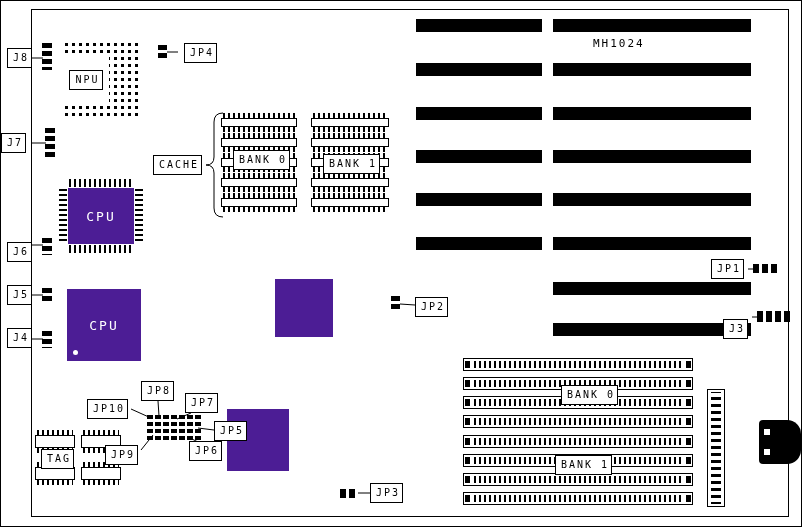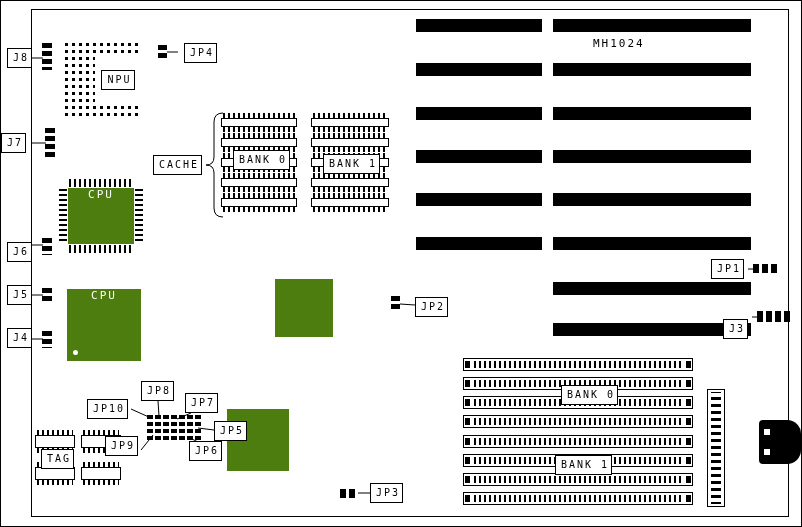--- a/index.html
+++ b/index.html
@@ -9,26 +9,26 @@
   .lines { position: absolute; left: 0; top: 0; z-index: 2; pointer-events: none; }
 
   .lbl { position: absolute; z-index: 3; background: #fff; border: 1px solid #000; border-radius: 0;
          font-size: 10px; line-height: 1; letter-spacing: 2px; padding: 4px 2px 4px 5px; white-space: nowrap; }
   .lbl.static { position: static; }
   .txt { position: absolute; font-size: 11px; letter-spacing: 2px; }
 
   .pins-v { position: absolute; width: 10px; background: repeating-linear-gradient(180deg,#000 0 5px,transparent 5px 8px); }
   .pins-h { position: absolute; height: 10px; background: repeating-linear-gradient(90deg,#000 0 6px,transparent 6px 9px); }
   .slot { position: absolute; height: 13px; background: #000; }
-  .black { position: absolute; background: #4d7c0f; display: flex; align-items: flex-start; justify-content: center;
-           color: #fff; font-size: 11px; letter-spacing: 2px; }
+  .black { position: absolute; background: #4c1d95; display: flex; align-items: center; justify-content: center;
+           color: #fff; font-size: 13px; letter-spacing: 2px; }
   .dot { position: absolute; width: 5px; height: 5px; border-radius: 50%; background: #fff; }
 
   .pga { position: absolute; background-image: radial-gradient(circle 1.7px at 3.5px 3.5px, #000 99%, transparent 100%);
-         background-size: 7px 7px; display: flex; align-items: center; justify-content: flex-end; }
+         background-size: 7px 7px; display: flex; align-items: center; justify-content: flex-start; }
   .pga-center { background: #fff; width: 46px; height: 46px; display: flex; align-items: center; justify-content: center; }
 
   .qfp { position: absolute; }
   .combh { position: absolute; background: repeating-linear-gradient(90deg,#000 0 2px,transparent 2px 5px); }
   .combv { position: absolute; background: repeating-linear-gradient(180deg,#000 0 2px,transparent 2px 5px); }
 
   .dip { position: absolute; height: 9px; border: 1px solid #000; background: #fff; }
   .dip::before, .dip::after { content: ""; position: absolute; left: 1px; right: 1px; height: 5px;
                               background: repeating-linear-gradient(90deg,#000 0 2px,transparent 2px 5px); }
   .dip::before { top: -6px; } .dip::after { bottom: -6px; }
@@ -180,21 +180,21 @@
   <div class="jmp" style="left:154px;top:414px"></div>
   <div class="jmp" style="left:162px;top:414px"></div>
   <div class="jmp" style="left:170px;top:414px"></div>
   <div class="jmp" style="left:178px;top:414px"></div>
   <div class="jmp" style="left:186px;top:414px"></div>
   <div class="jmp" style="left:194px;top:414px"></div>
 
   <div class="lbl" style="left:86px;top:398px">JP10</div>
   <div class="lbl" style="left:140px;top:380px">JP8</div>
   <div class="lbl" style="left:184px;top:392px">JP7</div>
-  <div class="lbl" style="left:104px;top:435px">JP9</div>
+  <div class="lbl" style="left:104px;top:444px">JP9</div>
   <div class="lbl" style="left:213px;top:420px">JP5</div>
   <div class="lbl" style="left:188px;top:440px">JP6</div>
 
   <div class="black" style="left:226px;top:408px;width:62px;height:62px"></div>
 
   <div class="pins-h" style="left:339px;top:488px;width:18px;height:9px"></div>
   <div class="lbl" style="left:369px;top:482px">JP3</div>
 
 </div>
 

